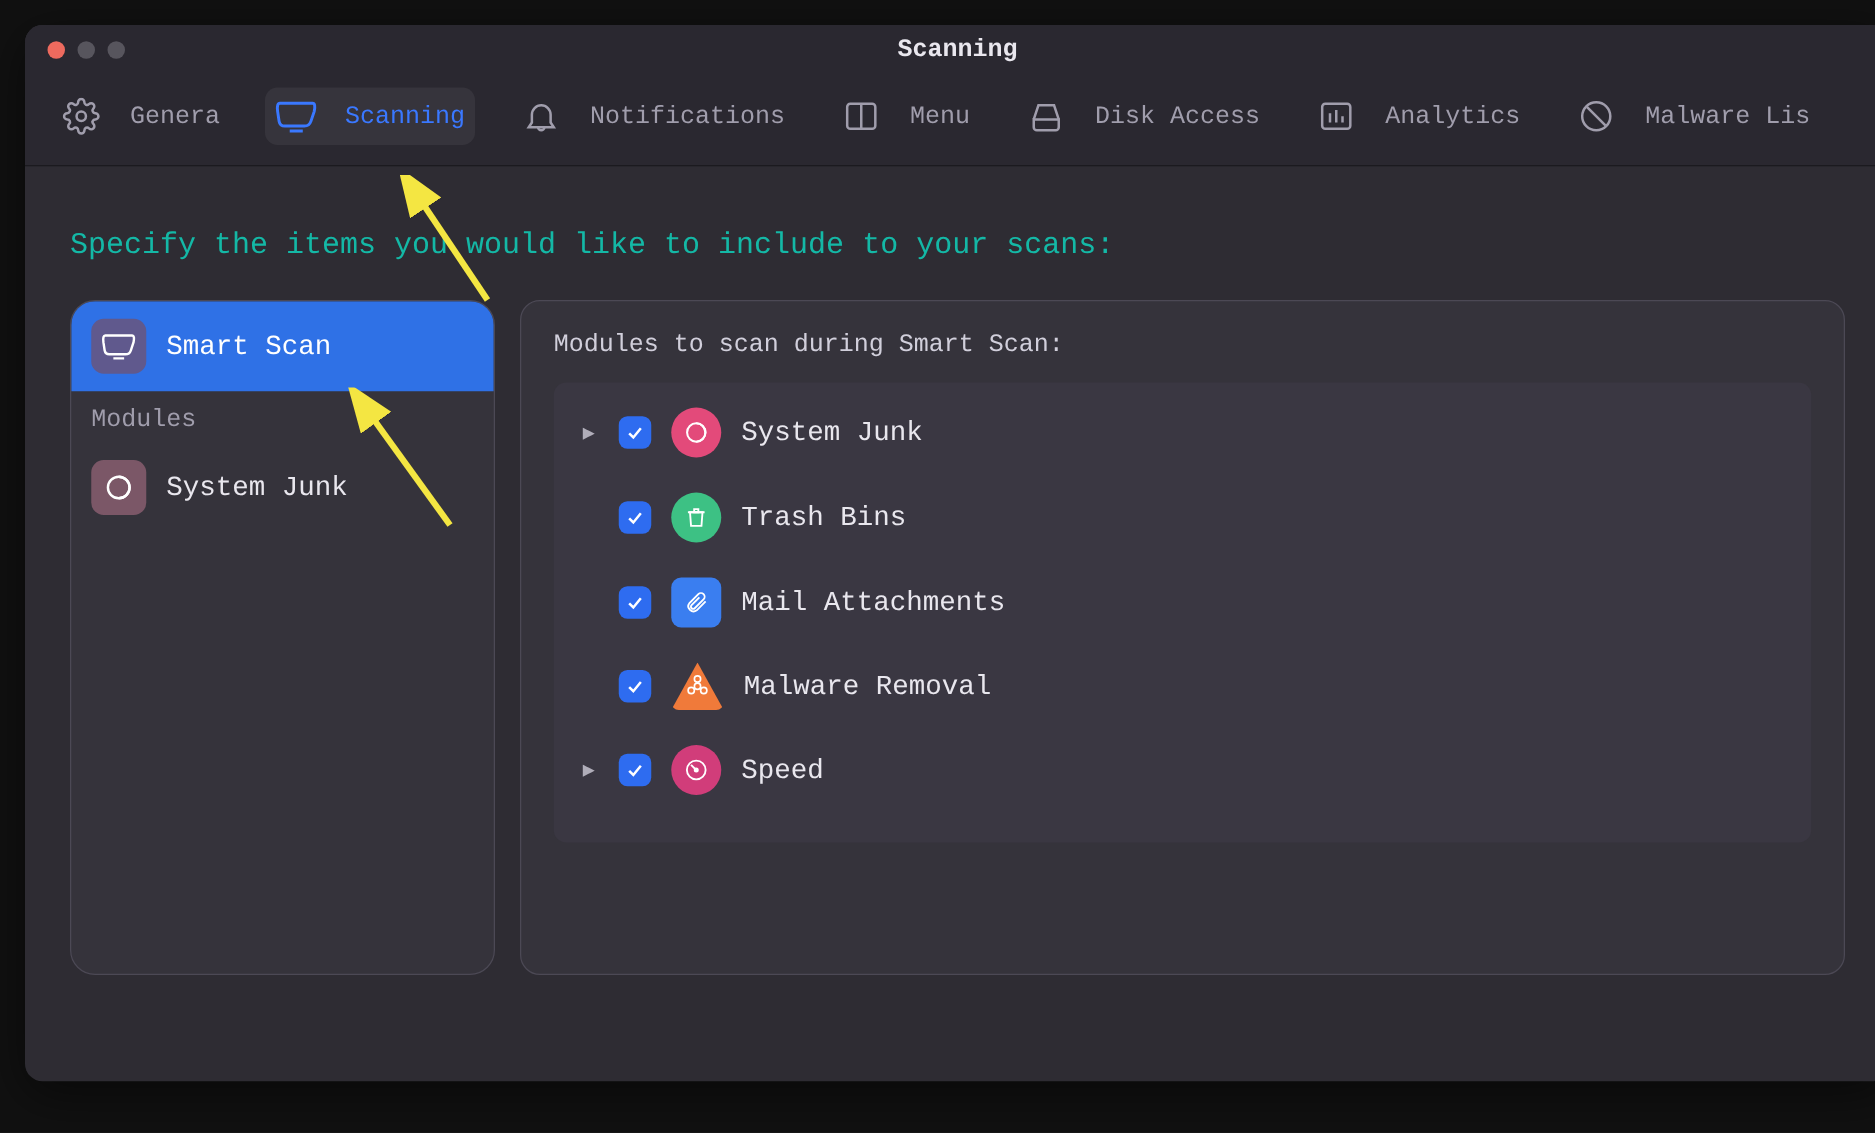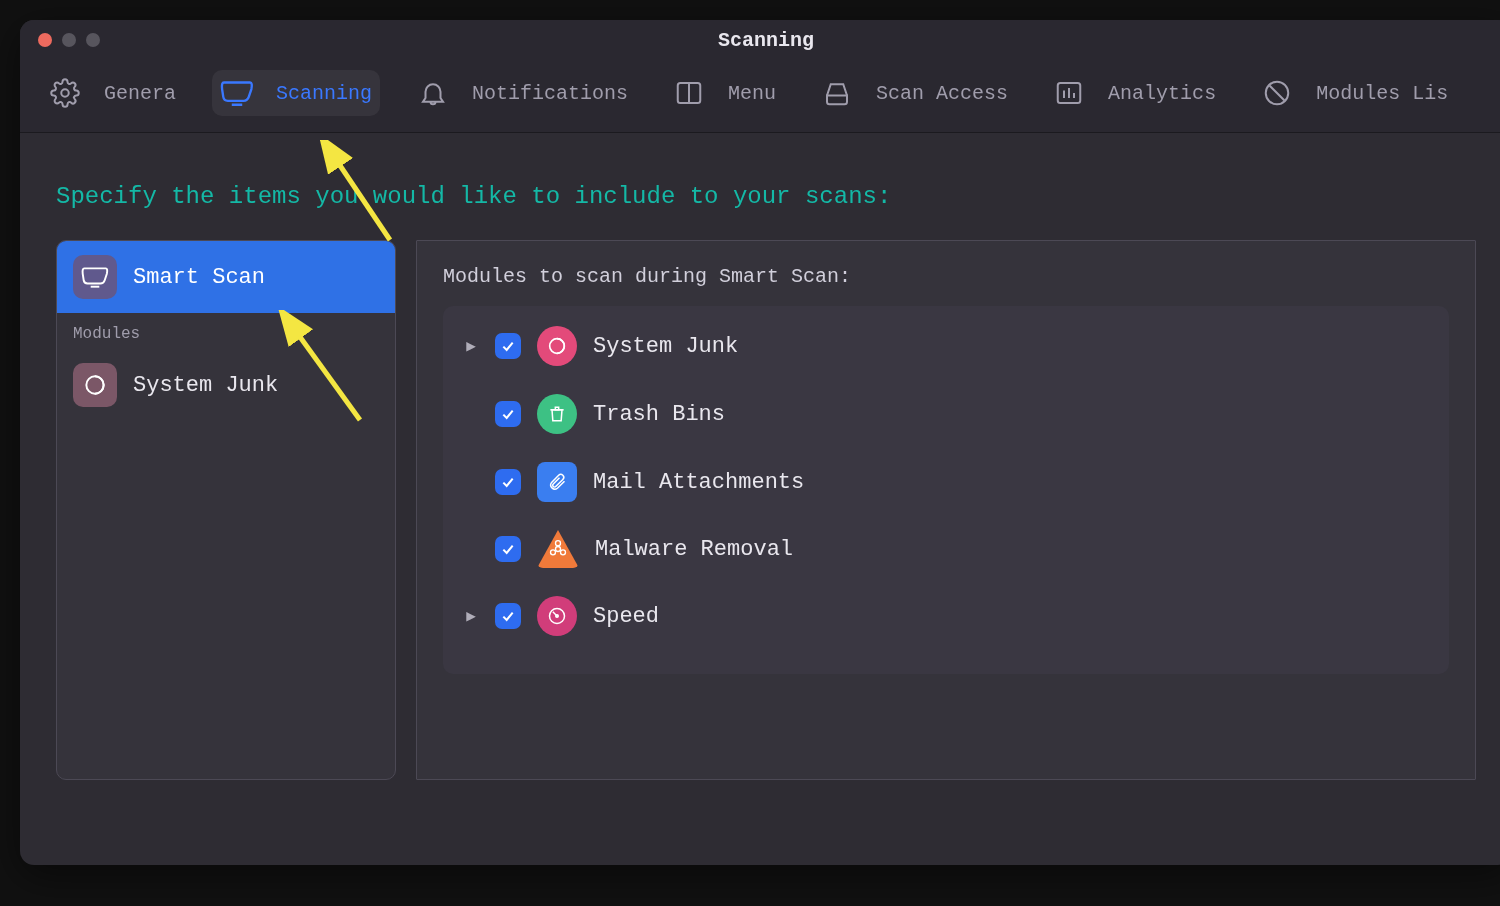--- a/index.html
+++ b/index.html
@@ -31,28 +31,28 @@
   .tab.active{background:rgba(255,255,255,.06);color:var(--accent-bright);}
   .tab .label{font-size:20px;white-space:nowrap;}
   .tab.active .label{color:var(--accent-bright);}
   .tab .tabicon{width:34px;height:34px;display:flex;align-items:center;justify-content:center;}
   .tab svg{stroke:var(--muted);}
   .tab.active svg{stroke:var(--accent-bright);}
   
   .body{padding:28px 36px;color:var(--text);}
   .instruction{font-size:24px;color:#14b8a6;margin:22px 0 30px 0;}
   .columns{display:flex;gap:20px;align-items:flex-start;}
-  .left-list{width:340px;background:var(--panel);border:1px solid #4c4955;border-radius:10px;overflow:hidden;min-height:540px;}
+  .left-list{width:340px;background:var(--panel);border:1px solid #4c4955;border-radius:20px;overflow:hidden;min-height:540px;}
   .list-item{display:flex;align-items:center;gap:16px;padding:14px 16px;font-size:22px;color:var(--text);}
   .list-item.selected{background:var(--accent);color:#fff;}
-  .list-header{padding:12px 16px 6px 16px;color:var(--muted);font-size:16px;}
+  .list-header{padding:12px 16px 6px 16px;color:var(--muted);font-size:20px;}
   .iconbox{width:44px;height:44px;border-radius:10px;display:flex;align-items:center;justify-content:center;}
   .iconbox.scan{background:#60598d;}
   .iconbox.sysjunk{background:#7b5767;}
-  .right-panel{flex:1;background:var(--panel);border:1px solid #4c4955;border-radius:1px;padding:24px 26px;min-height:540px;}
+  .right-panel{flex:1;background:var(--panel);border:1px solid #4c4955;border-radius:16px;padding:24px 26px;min-height:540px;}
   .panel-title{font-size:20px;color:#d1cfdb;margin-bottom:18px;}
   .modules-box{background:var(--panel-inner);border-radius:10px;padding:6px 4px 24px 4px;}
   .mod-row{display:flex;align-items:center;gap:16px;padding:14px 16px;font-size:22px;color:var(--text);}
   .disclosure{width:16px;display:flex;justify-content:center;color:#b0adb9;font-size:16px;visibility:hidden;}
   .mod-row.expandable .disclosure{visibility:visible;}
   .chk{width:26px;height:26px;border-radius:7px;background:#2e6cf0;display:flex;align-items:center;justify-content:center;flex-shrink:0;}
   .chk svg{stroke:#fff;}
   .mod-icon{width:40px;height:40px;border-radius:50%;display:flex;align-items:center;justify-content:center;flex-shrink:0;}
   .mod-icon.pink{background:#e34a7a;}
   .mod-icon.green{background:#3dc184;}
@@ -121,21 +121,21 @@
 
 
 
     <div class="tab">
       <div class="tabicon">
         <svg width="30" height="30" viewBox="0 0 24 24" fill="none" stroke-width="1.6">
             <path d="M4 14h16v5a2 2 0 0 1-2 2H6a2 2 0 0 1-2-2z"></path>
             <path d="M4 14l3-9h10l3 9"></path>
           </svg>
       </div>
-      <div class="label">Scan Access</div>
+      <div class="label">Disk Access</div>
     </div>
 
     <div class="tab">
       <div class="tabicon">
         <svg width="30" height="30" viewBox="0 0 24 24" fill="none" stroke-width="1.6">
             <rect x="3" y="4" width="18" height="16" rx="2"></rect>
             <line x1="8" y1="16" x2="8" y2="10"></line>
             <line x1="12" y1="16" x2="12" y2="8"></line>
             <line x1="16" y1="16" x2="16" y2="12"></line>
           </svg>
@@ -143,21 +143,21 @@
       <div class="label">Analytics</div>
     </div>
 
     <div class="tab">
       <div class="tabicon">
         <svg width="30" height="30" viewBox="0 0 24 24" fill="none" stroke-width="1.6">
             <circle cx="12" cy="12" r="9"></circle>
             <line x1="6" y1="6" x2="18" y2="18"></line>
           </svg>
       </div>
-      <div class="label">Modules Lis</div>
+      <div class="label">Malware Lis</div>
     </div>
 
   </div>
 
   <div class="body">
     <div class="instruction">Specify the items you would like to include to your scans:</div>
 
     <div class="columns">
 
       <div class="left-list">

